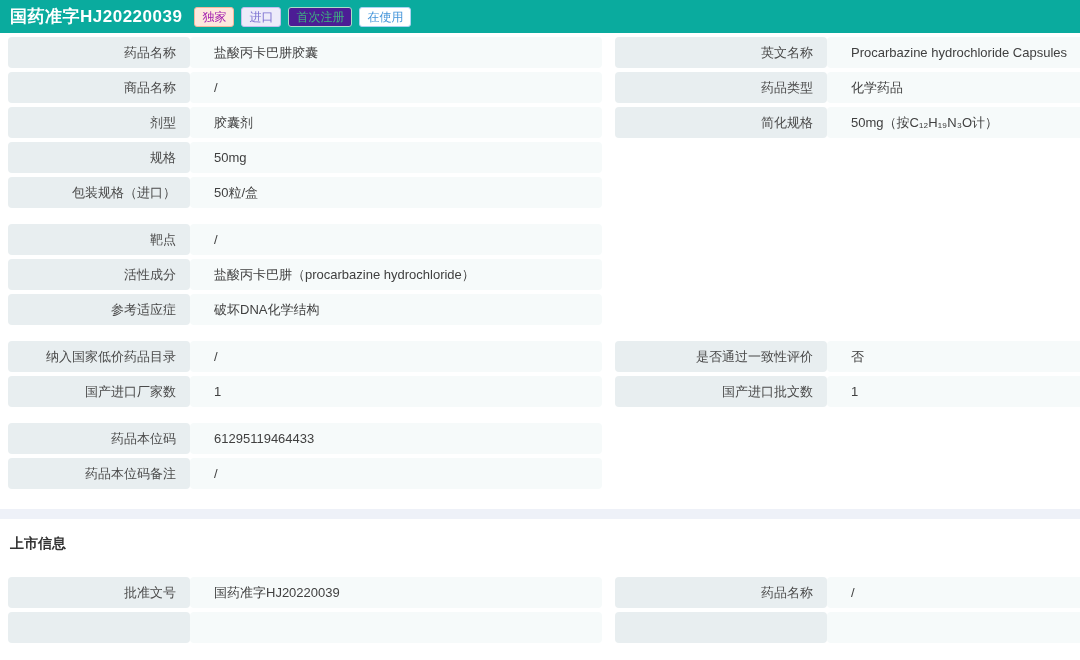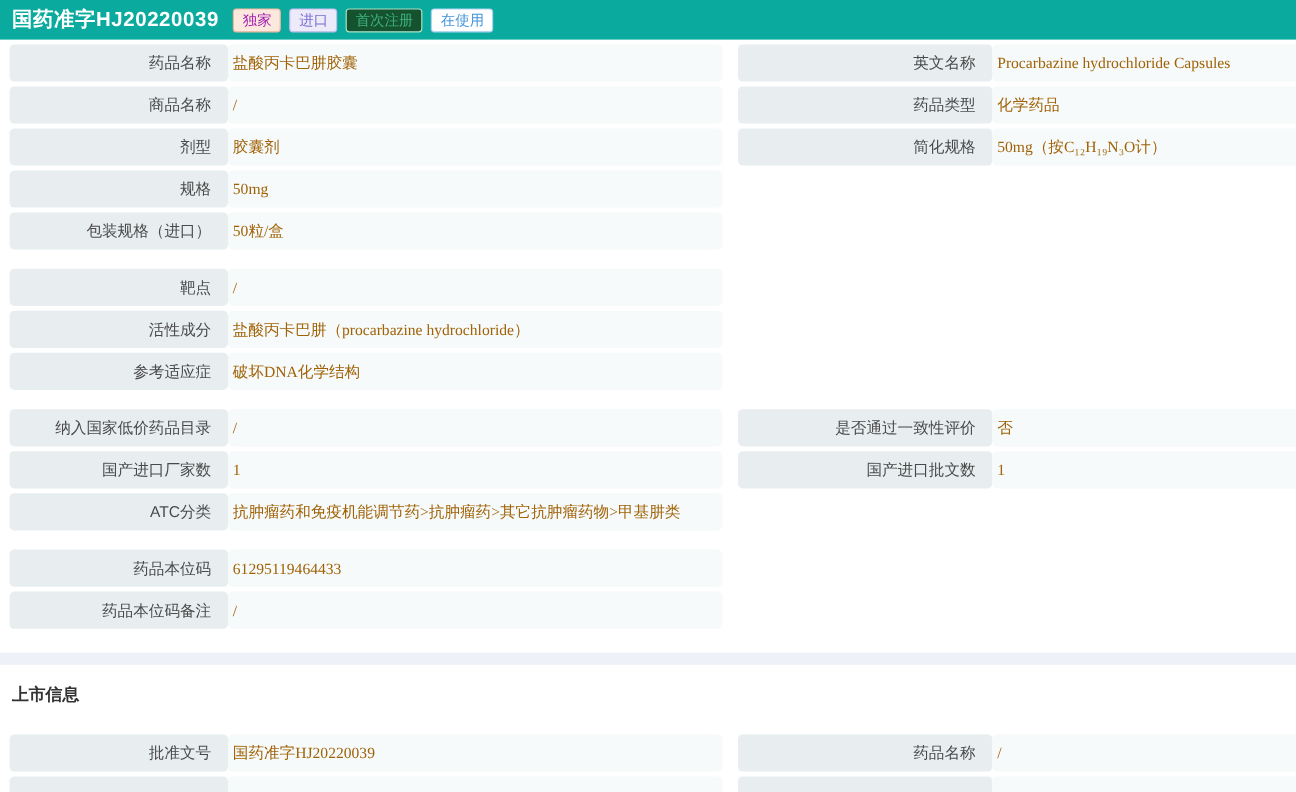--- a/index.html
+++ b/index.html
@@ -6,31 +6,31 @@
   body{font-family:"Liberation Sans","DejaVu Sans",sans-serif;}
   .page{position:relative;width:1080px;height:660px;background:#ffffff;overflow:hidden;}
 
   
   .header-bar{height:33px;background:#0aab9e;display:flex;align-items:center;padding-left:10px;box-sizing:border-box;}
   .header-title{color:#ffffff;font-size:17px;font-weight:bold;letter-spacing:.5px;}
   .badges{display:flex;align-items:center;margin-left:12px;}
   .badge{display:inline-block;font-size:12px;line-height:18px;padding:0 7px;border-radius:3px;margin-right:7px;border:1px solid transparent;}
   .badge-orange{background:#fde8dd;color:#a21caf;border-color:#f5b69d;}
   .badge-purple{background:#edebfa;color:#7a6fd0;border-color:#c4bdee;}
-  .badge-green{background:#14532d;color:#3fb080;border-color:#aadfc7;text-align:right;}
+  .badge-green{background:#4c1d95;color:#3fb080;border-color:#aadfc7;text-align:right;}
   .badge-blue{background:#ffffff;color:#4495da;border-color:#abd3f1;}
 
   
   .group{margin:0;}
   .group.first{margin-top:4px;}
   .group{margin-bottom:16px;}
   .row{display:flex;height:31px;margin:0 0 4px 8px;}
   .cell{box-sizing:border-box;font-size:13px;line-height:31px;white-space:nowrap;overflow:hidden;}
   .lbl{width:182px;background:#e8eef0;border-radius:4px;text-align:right;padding-right:14px;color:#4a4a4a;}
-  .val{width:412px;background:#f6fafa;border-radius:4px;padding-left:4px;color:#a16207;font-family:Liberation Serif, serif;}
+  .val{width:412px;background:#f6fafa;border-radius:4px;padding-left:24px;color:#404040;}
   .lbl2{width:212px;margin-left:13px;}
   .val2{flex:1;width:auto;border-radius:4px 0 0 4px;}
 
   .separator{height:10px;background:#eef1f8;margin-top:20px;}
   .section-heading{margin:16px 0 0 10px;font-size:14px;font-weight:bold;color:#333333;}
   .listing .row.first{margin-top:24px;}
 </style>
 </head>
 <body>
 
@@ -96,24 +96,20 @@
       <div class="cell val">/</div>
       <div class="cell lbl lbl2">是否通过一致性评价</div>
       <div class="cell val val2">否</div>
     </div>
     <div class="row">
       <div class="cell lbl">国产进口厂家数</div>
       <div class="cell val">1</div>
       <div class="cell lbl lbl2">国产进口批文数</div>
       <div class="cell val val2">1</div>
     </div>
-    <div class="row">
-      <div class="cell lbl">ATC分类</div>
-      <div class="cell val">抗肿瘤药和免疫机能调节药&gt;抗肿瘤药&gt;其它抗肿瘤药物&gt;甲基肼类</div>
-    </div>
   </div>
 
   <div class="group">
     <div class="row">
       <div class="cell lbl">药品本位码</div>
       <div class="cell val">61295119464433</div>
     </div>
     <div class="row">
       <div class="cell lbl">药品本位码备注</div>
       <div class="cell val">/</div>

